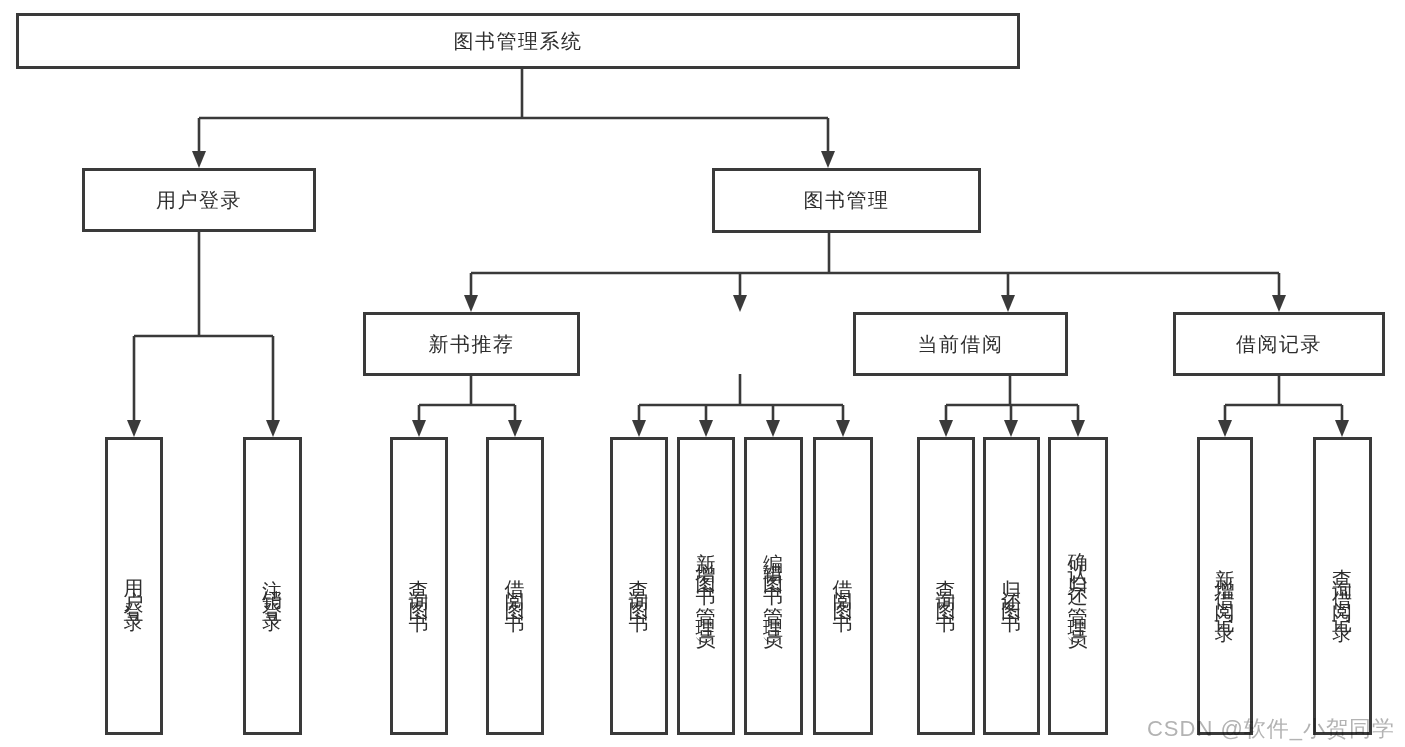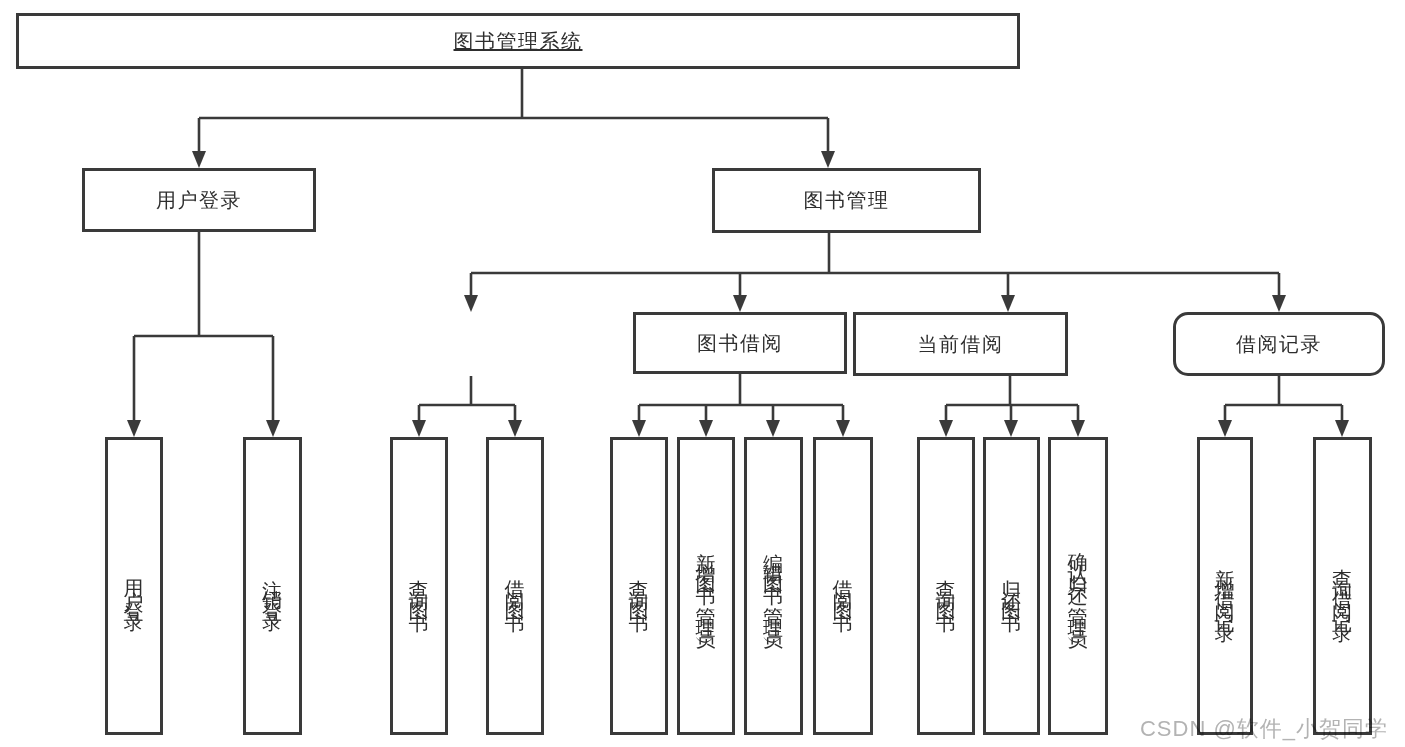--- a/index.html
+++ b/index.html
@@ -33,36 +33,36 @@
     writing-mode: vertical-lr;
     text-orientation: mixed;
     font-size: 20px;
     letter-spacing: 11px;
     line-height: 1;
     white-space: nowrap;
   }
   .watermark {
     position: absolute;
     top: 714px;
-    right: 17px;
+    right: 10px;
     font-size: 22px;
     letter-spacing: 1px;
     color: #b3b3b3;
     z-index: 3;
     mix-blend-mode: multiply;
     white-space: nowrap;
   }
   
-  #n-root   { left: 16px;  top: 13px;  width: 1004px; height: 56px; text-decoration: underline; }
+  #n-root   { left: 16px;  top: 13px;  width: 1004px; height: 56px; }
   #n-login  { left: 82px;  top: 168px; width: 234px; height: 64px; }
   #n-mgmt   { left: 712px; top: 168px; width: 269px; height: 65px; }
   #n-rec    { left: 363px; top: 312px; width: 217px; height: 64px; }
   #n-borrow { left: 633px; top: 312px; width: 214px; height: 62px; }
   #n-cur    { left: 853px; top: 312px; width: 215px; height: 64px; }
-  #n-recd   { left: 1173px;top: 312px; width: 212px; height: 64px; border-radius: 15px; }
+  #n-recd   { left: 1173px;top: 312px; width: 212px; height: 64px; }
   .leaf { top: 437px; height: 298px; }
   #l-userlogin  { left: 105px;  width: 58px; }
   #l-logout     { left: 243px;  width: 59px; }
   #l-query-rec  { left: 390px;  width: 58px; }
   #l-borrow-rec { left: 486px;  width: 58px; }
   #l-query-bor  { left: 610px;  width: 58px; }
   #l-add-book   { left: 677px;  width: 58px; }
   #l-edit-book  { left: 744px;  width: 59px; }
   #l-borrow-b   { left: 813px;  width: 60px; }
   #l-query-cur  { left: 917px;  width: 58px; }
@@ -135,22 +135,22 @@
     <span>图书管理系统</span>
   </div>
 
   <div class="node h" id="n-login">
     <span>用户登录</span>
   </div>
   <div class="node h" id="n-mgmt">
     <span>图书管理</span>
   </div>
 
-  <div class="node h" id="n-borrow">
-    <span>图书借阅</span>
+  <div class="node h" id="n-rec">
+    <span>新书推荐</span>
   </div>
   <div class="node h" id="n-cur">
     <span>当前借阅</span>
   </div>
   <div class="node h" id="n-recd">
     <span>借阅记录</span>
   </div>
 
   <div class="node leaf" id="l-userlogin">
     <span>用户登录</span>

